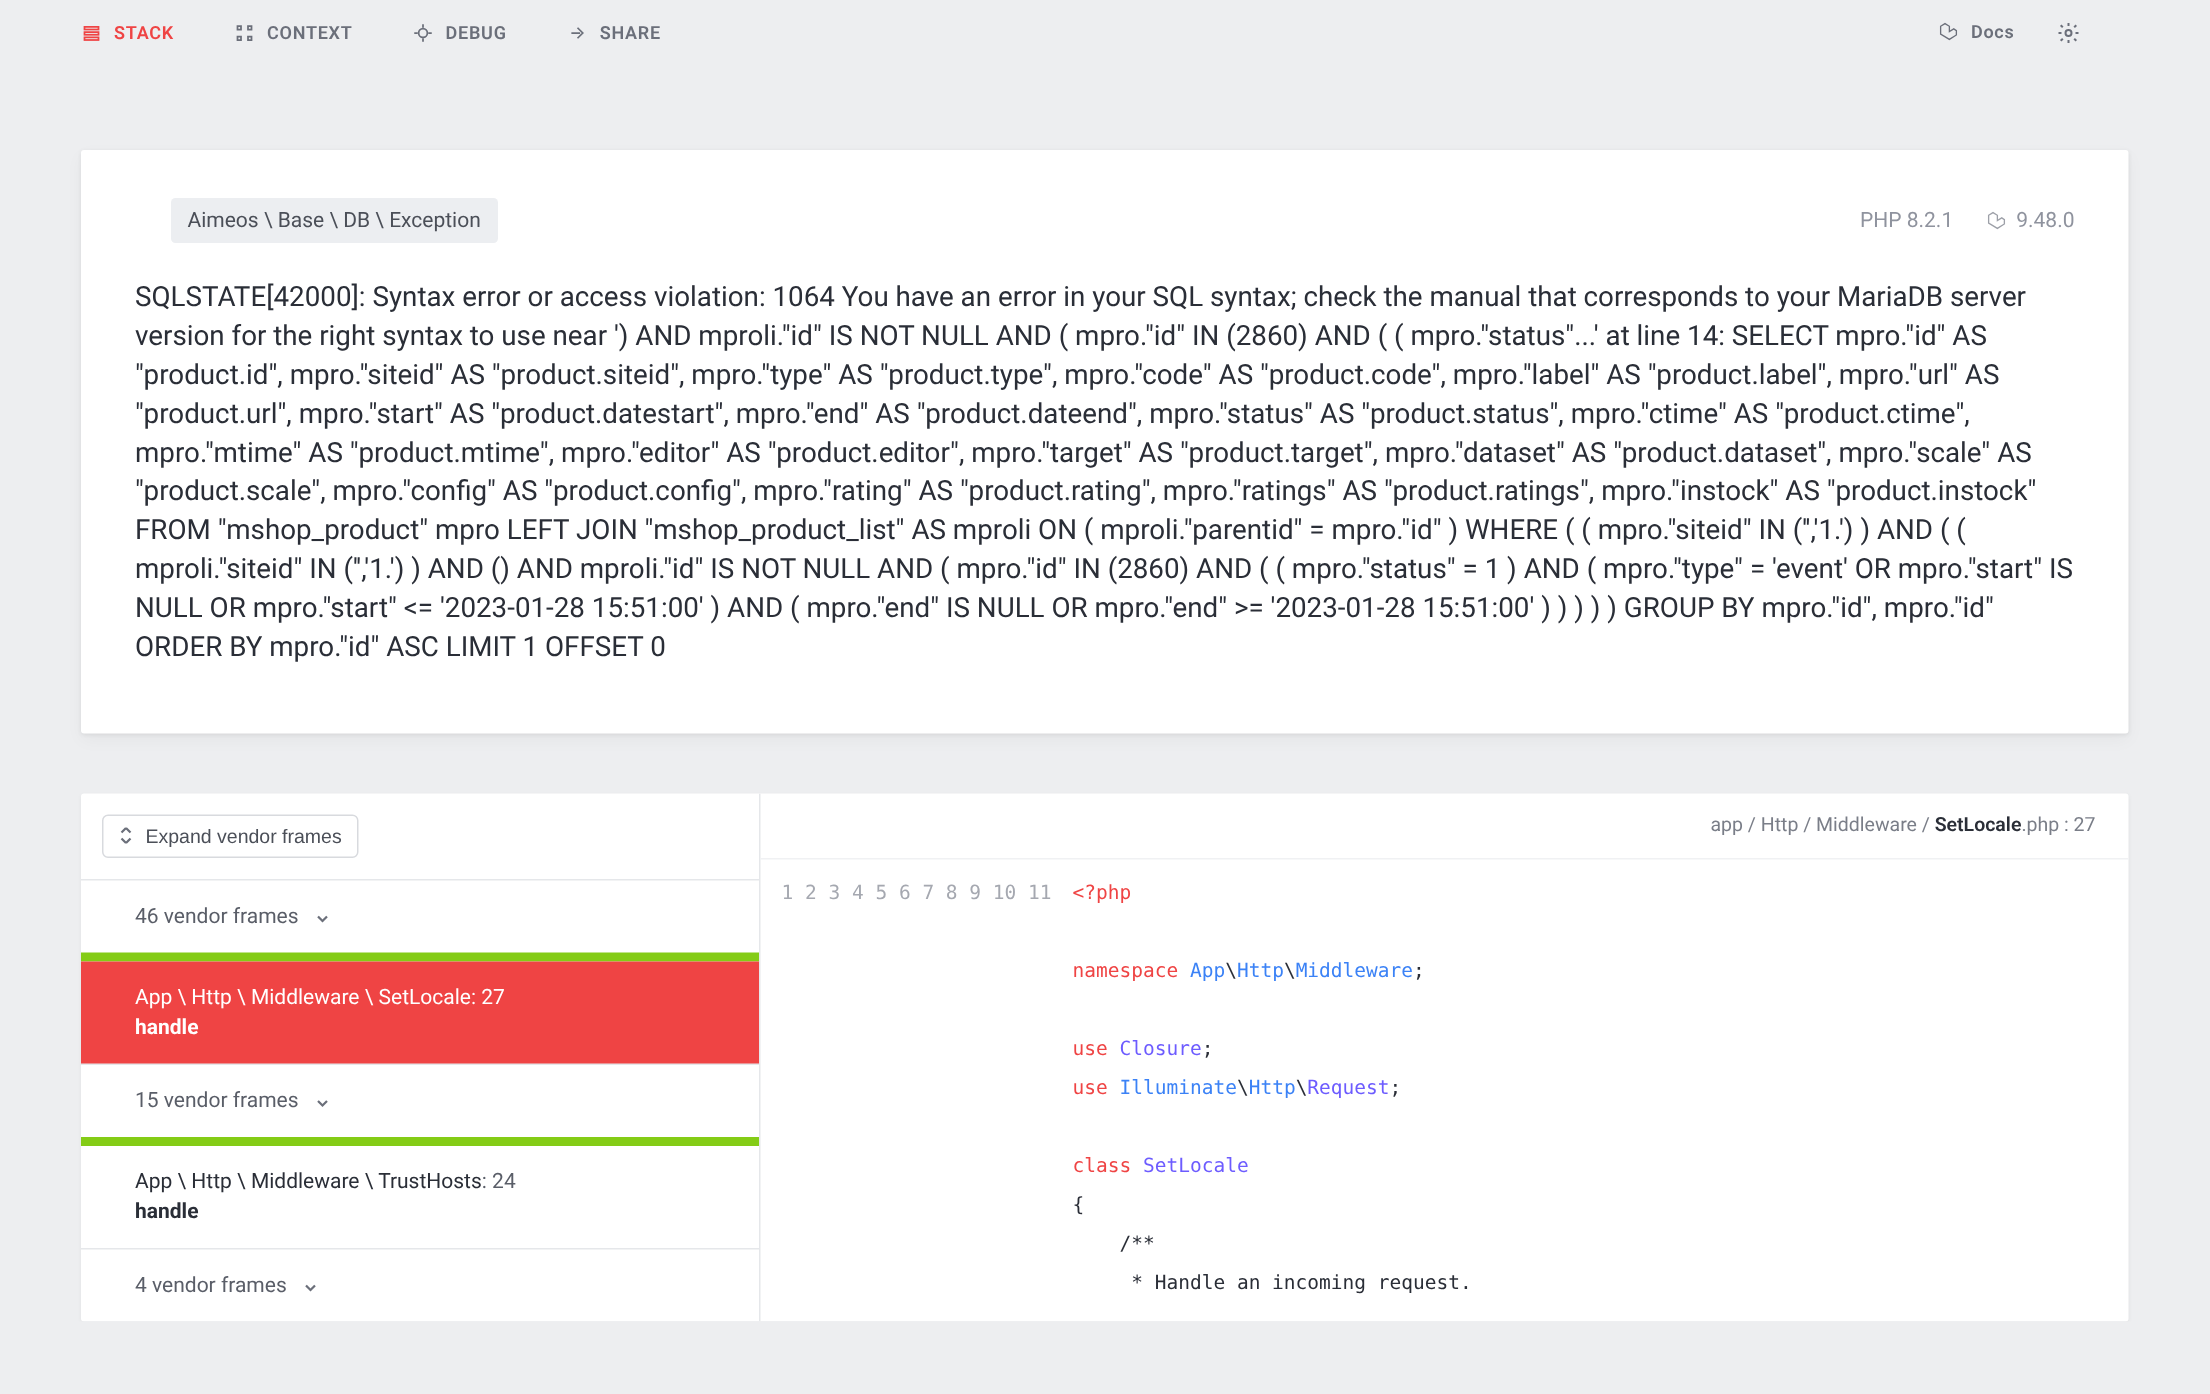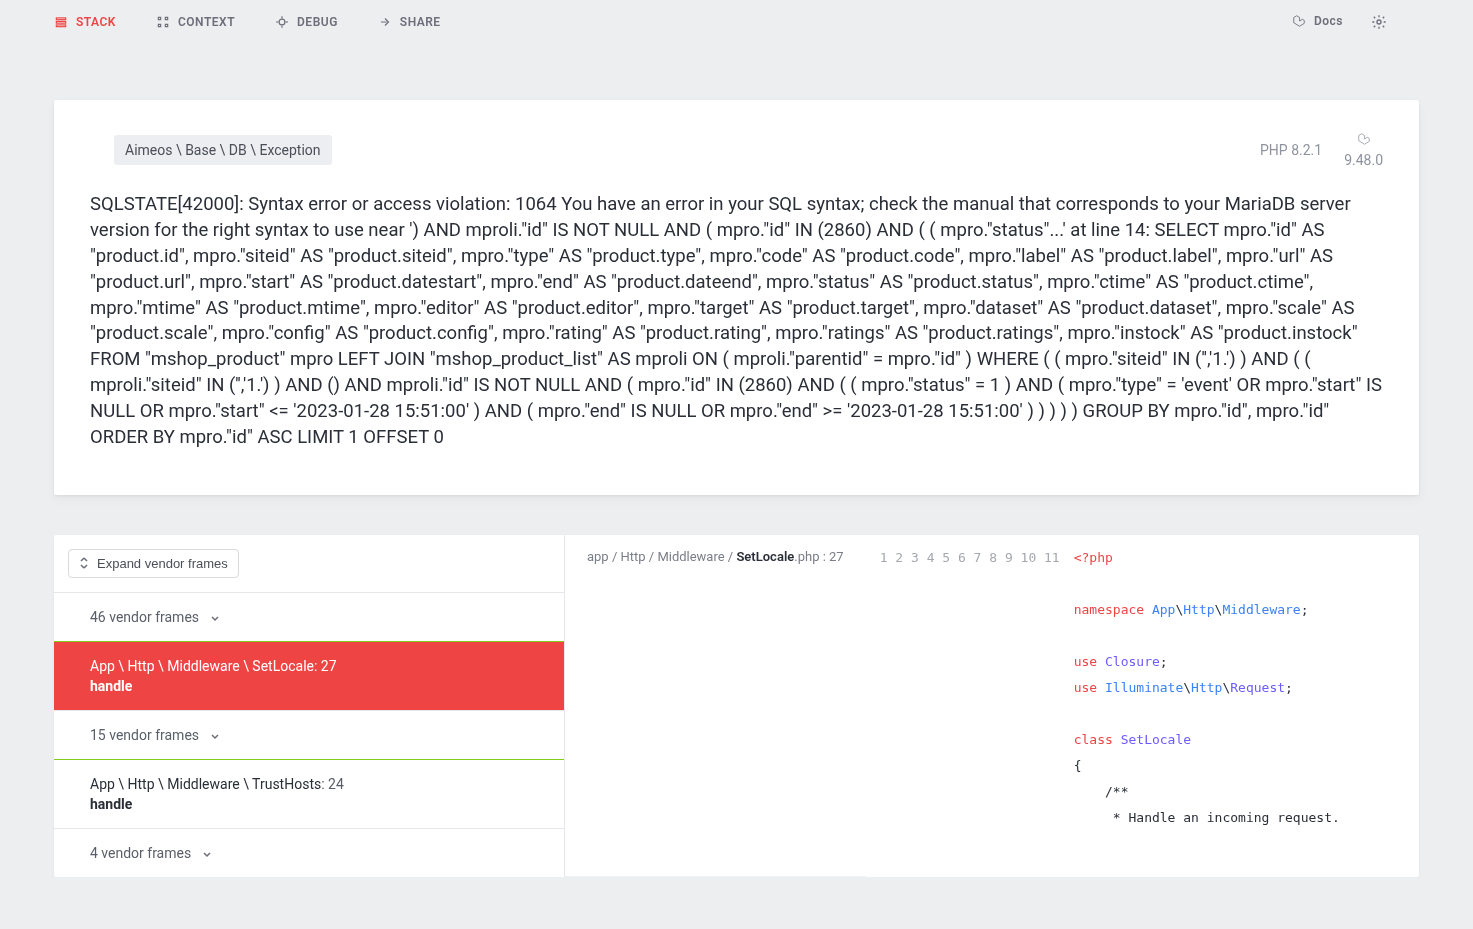--- a/index.html
+++ b/index.html
@@ -11,37 +11,37 @@
     .nav-item { display:flex; align-items:center; gap:8px; text-transform:uppercase; font-size:12px; letter-spacing:.5px; font-weight:600; color:#6b6f7a; cursor:pointer; }
     .nav-item.active { color:#ef4444; }
     .nav-item .ic { width:14px; height:14px; display:inline-flex; align-items:center; justify-content:center; }
     .nav-right { display:flex; align-items:flex-start; gap:28px; color:#6b6f7a; }
     .nav-docs { display:flex; align-items:center; gap:8px; font-size:12px; font-weight:600; letter-spacing:.5px; }
     
     .card { background:#fff; margin:56px 54px 0 54px; padding:32px 36px 44px 36px; box-shadow:0 1px 3px rgba(0,0,0,.07),0 4px 12px rgba(0,0,0,.04); border-radius:2px; }
     .card-top { display:flex; align-items:center; margin-bottom:24px;padding-left:24px; }
     .breadcrumb { background:#eceef1; padding:7px 11px; border-radius:3px; font-size:14px; color:#4b4f58; }
     .meta { margin-left:auto; display:flex; gap:22px; font-size:14px; color:#8f939e; align-items:center; }
-    .meta .laravel { display:flex; align-items:center; gap:6px;flex-direction:column; }
+    .meta .laravel { display:flex; align-items:center; gap:6px; }
     .err-msg { font-size:18.5px; line-height:1.4; color:#2a2e37; }
     
     .frames { display:flex; margin:40px 54px 0 54px; background:#fff; box-shadow:0 1px 3px rgba(0,0,0,.05); border-radius:2px; overflow:hidden; }
-    .frames-left { width:511px; border-right:1px solid #e5e7ea; }
+    .frames-left { width:453px; border-right:1px solid #e5e7ea; }
     .expand-row { padding:14px 14px; border-bottom:1px solid #e5e7ea; }
     .expand-btn { display:inline-flex; align-items:center; gap:8px; border:1px solid #d8dade; border-radius:4px; padding:6px 10px; font-size:13px; color:#4b4f58; background:#fff; }
-    .frame-row { padding:16px 36px; border-bottom:1px solid #84cc16; font-size:14px; color:#5a5e68; display:flex; align-items:center; gap:10px; }
+    .frame-row { padding:16px 36px; border-bottom:6px solid #84cc16; font-size:14px; color:#5a5e68; display:flex; align-items:center; gap:10px; }
     .frame-row .chev{ width:10px; height:10px; }
     .stack-row { padding:16px 36px; border-bottom:1px solid #e5e7ea; font-size:14px; color:#2a2e37; }
     .stack-row .cls { }
     .stack-row .ln { color:#5a5e68; }
     .stack-row .fn { font-weight:700; margin-top:4px; }
     .stack-row.active { background:#ef4444; color:#fff; }
     .stack-row.active .ln, .stack-row.active .fn { color:#fff; }
     
-    .frames-right { flex:1; display:flex; flex-direction:row; width:0; }
+    .frames-right { flex:1; display:flex; flex-direction:column; width:0; }
     .file-path { text-align:right; padding:14px 22px; font-size:13px; color:#7a7e88; border-bottom:1px solid #f0f1f3; }
     .file-path b { color:#2a2e37; font-weight:600; }
     .code { display:flex; font-family:ui-monospace,SFMono-Regular,Menlo,monospace; font-size:13px; line-height:26px; overflow:hidden; }
     .gutter { padding:10px 14px 10px 14px; text-align:right; color:#a5a8b0; user-select:none; }
     .src { padding:10px 0; flex:1; white-space:pre; color:#2a2e37; }
     .tok-tag { color:#ef4444; }
     .tok-kw { color:#ef4444; }
     .tok-ns { color:#3b82f6; }
     .tok-id { color:#6d5cff; }
     .tok-cm { color:#2a2e37; }

